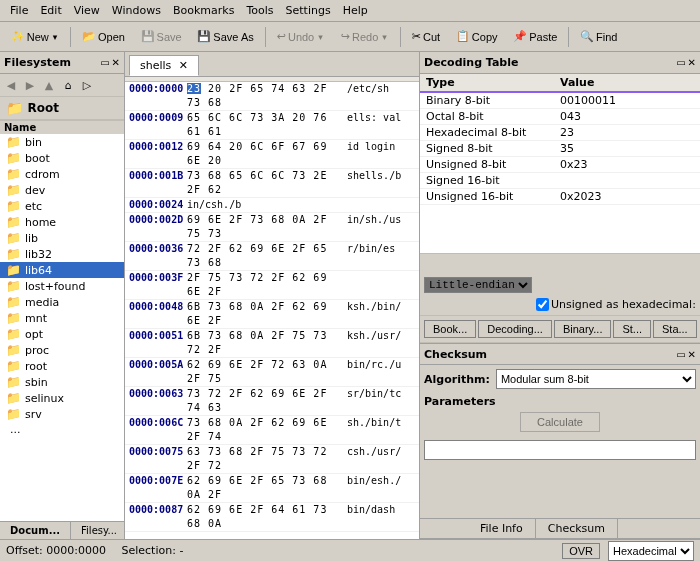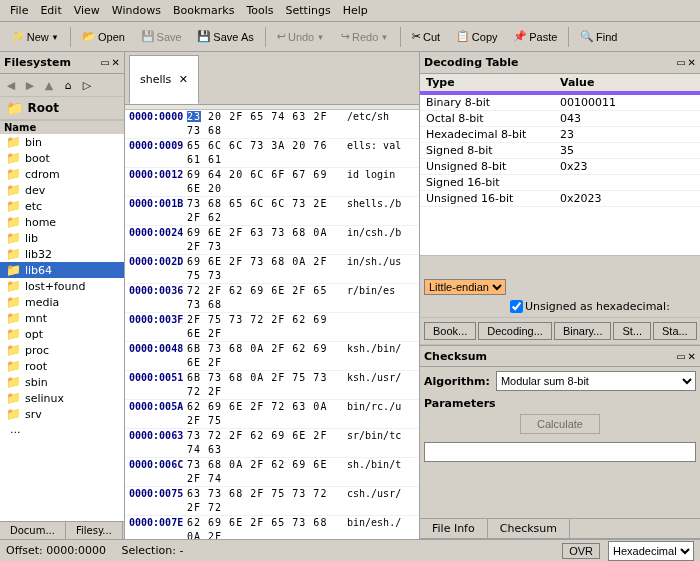--- a/index.html
+++ b/index.html
@@ -143,38 +143,38 @@
       display: flex;
       border-top: 1px solid #a0a0a0;
       background: #d4d0c8;
     }
     .panel-tab {
       padding: 3px 10px;
       cursor: pointer;
       font-size: 10px;
       border-right: 1px solid #a0a0a0;
     }
-    .panel-tab.active { background: #d4d0c8; font-weight: normal; }
+    .panel-tab.active { background: #d4d0c8; font-weight: bold; }
 
     
     .hex-panel {
       flex: 1;
       display: flex;
       flex-direction: column;
       border-right: 1px solid #a0a0a0;
       min-width: 0;
     }
     .hex-tabs {
       display: flex;
       background: #d4d0c8;
       border-bottom: 1px solid #a0a0a0;
       padding: 3px 4px 0;
     }
     .hex-tab {
-      padding: 17px 10px;
+      padding: 3px 10px;
       border: 1px solid #a0a0a0;
       border-bottom: none;
       background: #c0bdb5;
       cursor: pointer;
       font-size: 11px;
       margin-right: 2px;
     }
     .hex-tab.active {
       background: white;
       border-bottom: 1px solid white;
@@ -237,21 +237,21 @@
       background: white;
       border-bottom: 1px solid #c0bdb5;
     }
     .dt-header {
       display: grid;
       grid-template-columns: 1fr 1fr;
       background: #e8e4de;
       font-weight: bold;
       padding: 2px 6px;
       font-size: 11px;
-      border-bottom: 4px solid #8b5cf6;
+      border-bottom: 2px solid #8b5cf6;
     }
     .dt-row {
       display: grid;
       grid-template-columns: 1fr 1fr;
       padding: 1px 6px;
       font-size: 11px;
       border-bottom: 1px solid #f0f0f0;
     }
     .dt-scroll {
       height: 160px;
@@ -263,21 +263,22 @@
       display: flex;
       align-items: center;
       gap: 4px;
       border-bottom: 1px solid #c0bdb5;
       background: #d4d0c8;
     }
     .select-box {
       height: 16px;
       font-size: 11px;
       border: 1px solid #808080;
-      background: #fdba74;
+      background: #737373;
+      font-family: Liberation Mono, monospace;
     }
     .checkbox-label {
       display: flex;
       align-items: center;
       gap: 2px;
       font-size: 11px;
       margin-top: 40px;
     }
 
     .decoding-buttons {
@@ -350,20 +351,21 @@
       background: white;
       margin-top: 4px;
     }
 
     
     .bottom-tabs {
       display: flex;
       border-top: 1px solid #a0a0a0;
       background: #d4d0c8;
       border-bottom: 1px solid #a0a0a0;
+      padding-left: 48px;
     }
     .bottom-tab {
       padding: 3px 12px;
       cursor: pointer;
       font-size: 11px;
       border-right: 1px solid #a0a0a0;
     }
 
     
     .statusbar {
@@ -596,21 +598,20 @@
       <div class="hex-bytes">69 64 20 6C  6F 67 69 6E  20</div>
       <div class="hex-text">id login</div>
     </div>
           <div class="hex-row">
       <div class="hex-addr">0000:001B</div>
       <div class="hex-bytes">73 68 65 6C  6C 73 2E 2F  62</div>
       <div class="hex-text">shells./b</div>
     </div>
           <div class="hex-row">
       <div class="hex-addr">0000:0024</div>
-      <div class="hex-bytes">69 6E 2F 63  73 68 0A 2F  73</div>
       <div class="hex-text">in/csh./b</div>
     </div>
           <div class="hex-row">
       <div class="hex-addr">0000:002D</div>
       <div class="hex-bytes">69 6E 2F 73  68 0A 2F 75  73</div>
       <div class="hex-text">in/sh./us</div>
     </div>
           <div class="hex-row">
       <div class="hex-addr">0000:0036</div>
       <div class="hex-bytes">72 2F 62 69  6E 2F 65 73  68</div>

